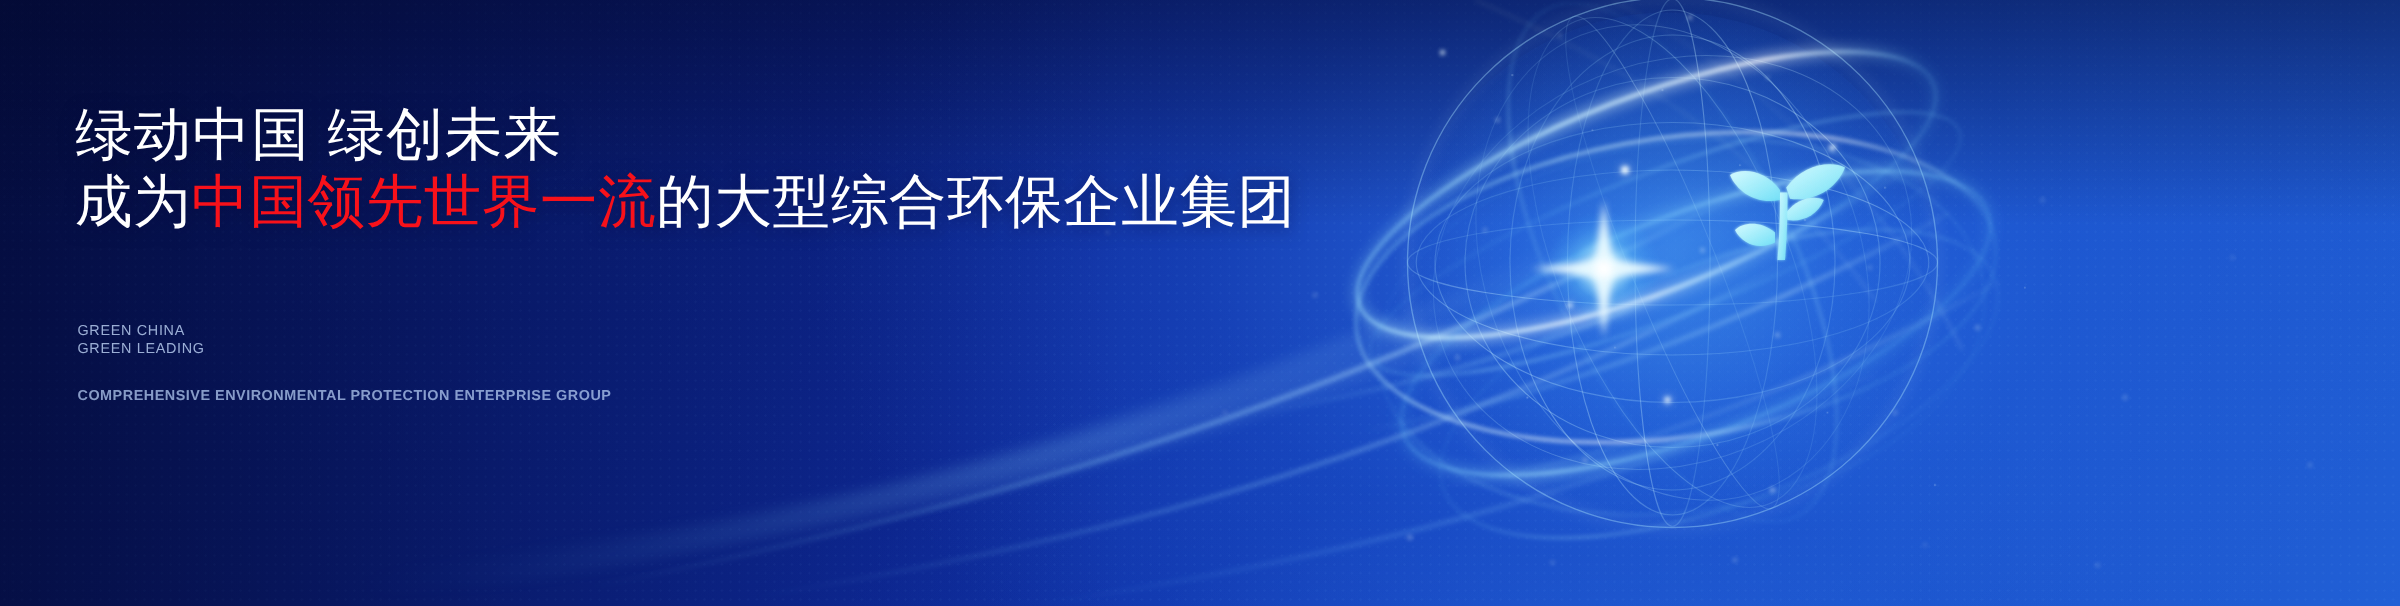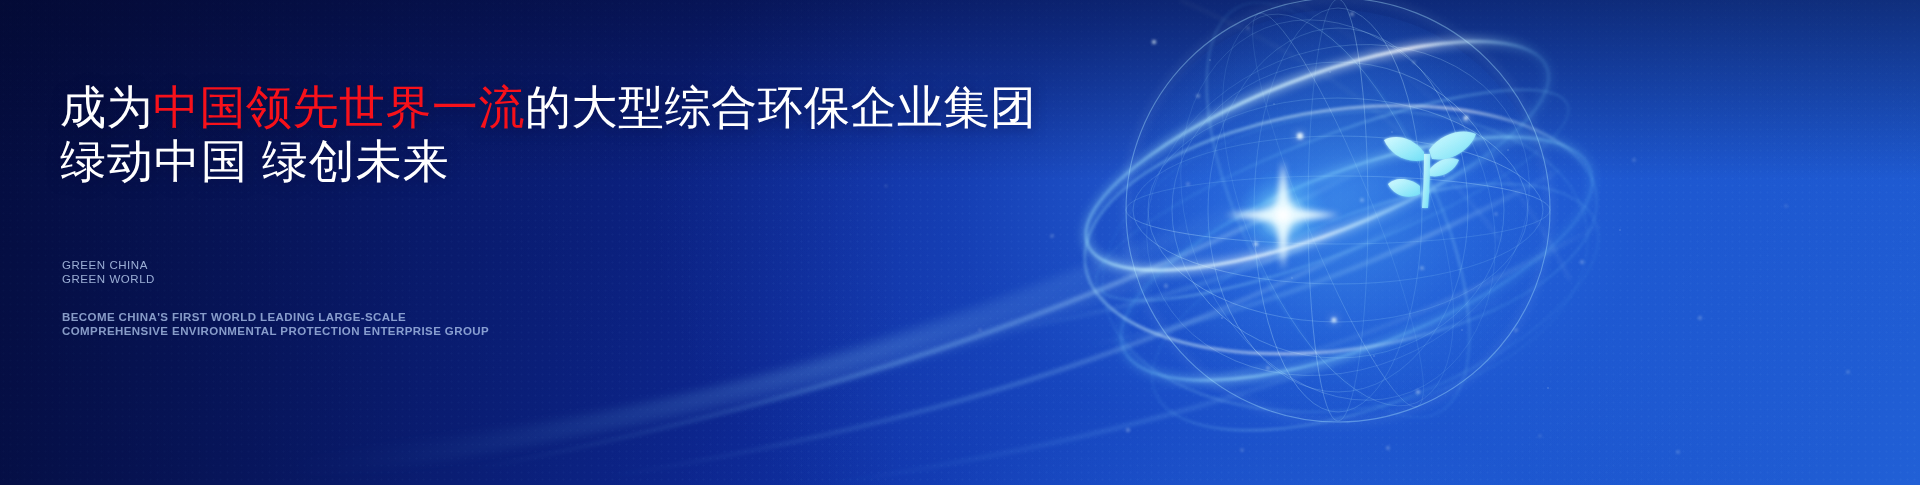--- a/index.html
+++ b/index.html
@@ -450,30 +450,29 @@
           <circle cx="1462" cy="330" r="0.7"></circle>
         <circle cx="1548" cy="388" r="0.8"></circle>
           <circle cx="1620" cy="230" r="0.7"></circle>
       </g>
     </svg>
   </div>
 
   <div class="content">
 
     <div class="headline">
+      <div class="hl-line hl-line-1">绿动中国 绿创未来</div>
       <div class="hl-line hl-line-2">
         <span>成为</span><span class="hl-red">中国领先世界一流</span><span>的大型综合环保企业集团</span>
       </div>
-      <div class="hl-line hl-line-1">绿动中国 绿创未来</div>
     </div>
 
     <div class="en-small">
       <div>GREEN CHINA</div>
-      <div>GREEN WORLD</div>
+      <div>GREEN LEADING</div>
     </div>
 
     <div class="en-long">
-      <div>BECOME CHINA'S FIRST WORLD LEADING LARGE-SCALE</div>
       <div>COMPREHENSIVE ENVIRONMENTAL PROTECTION ENTERPRISE GROUP</div>
     </div>
 
   </div>
 </div>
 
 </body></html>

